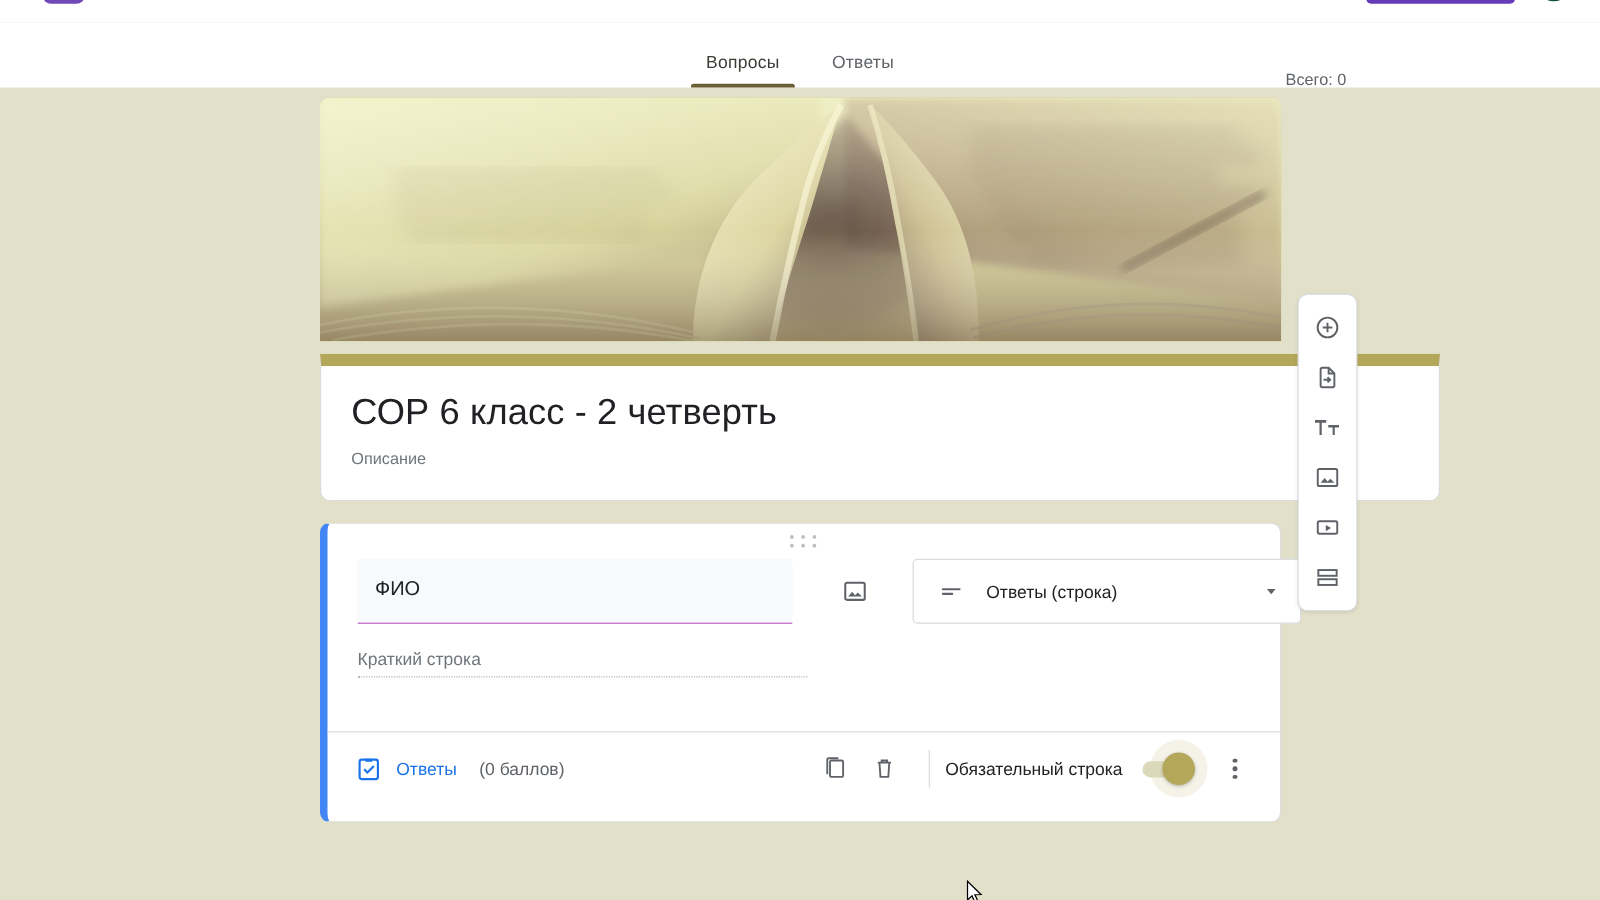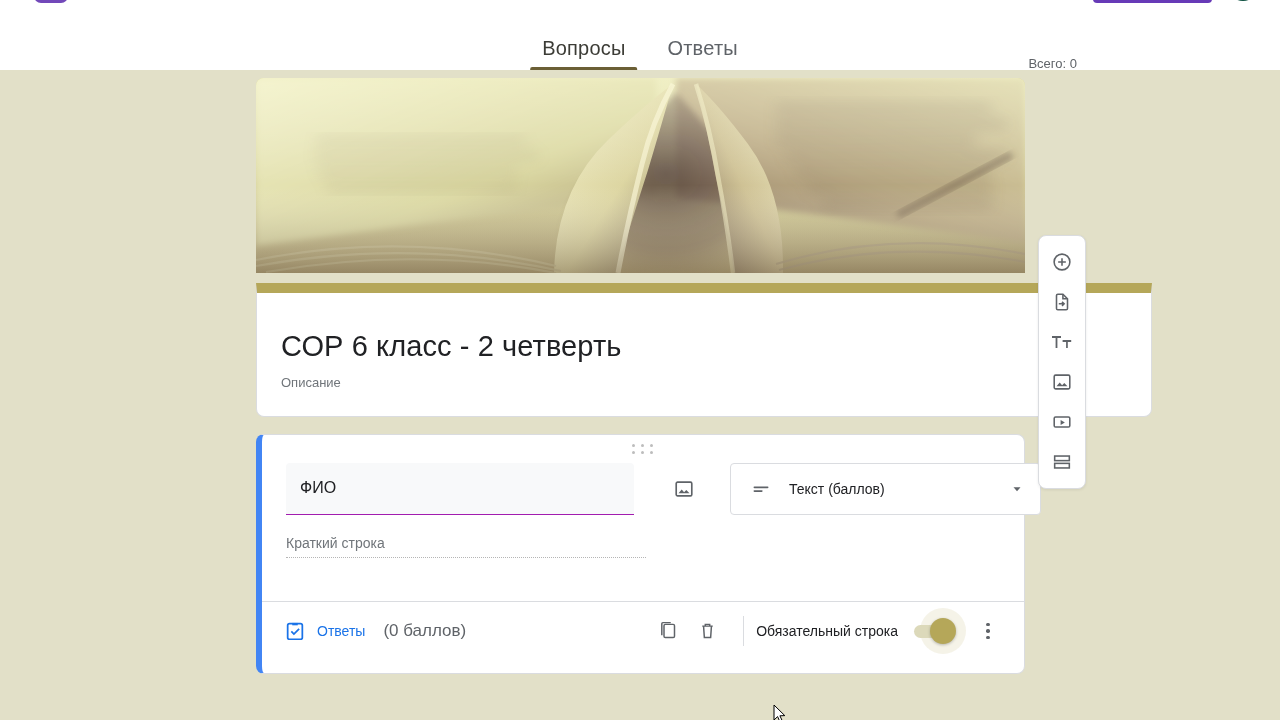--- a/index.html
+++ b/index.html
@@ -79,21 +79,21 @@
     top: 0;
     height: 52px;
     display: flex;
     align-items: flex-start;
     gap: 14px;
   }
   .tab {
     position: relative;
     padding: 9px 14px 0 14px;
     height: 52px;
-    font-size: 20px;
+    font-size: 14px;
     color: #5f6368;
     letter-spacing: .2px;
     background: none; border: none;
     font-family: inherit;
   }
   .tab.active { color: #3c3c36; }
   .tab.active::after {
     content: "";
     position: absolute;
     left: 2px; right: 2px; bottom: 0;
@@ -137,21 +137,21 @@
   
   .title-card {
     position: relative;
     width: 896px;
     background: #fff;
     border: 1px solid #dadce0;
     border-top: none;
     border-radius: 0 0 8px 8px;
     margin-top: 10px;
     border-top: 10px solid #b5a759;
-    padding: 22px 24px 26px 24px;
+    padding: 6px 24px 26px 24px;
   }
   .form-title {
     font-size: 29px;
     color: #202124;
     letter-spacing: .1px;
     padding-top: 14px;
     line-height: 1.2;
     white-space: nowrap;
   }
   .form-desc {
@@ -275,21 +275,21 @@
   .answers-btn {
     display: flex;
     align-items: center;
     gap: 11px;
     background: none; border: none;
     font-family: inherit;
     padding: 0 4px;
   }
   .answers-icon { width: 22px; height: 22px; color: #1a73e8; display:flex; }
   .answers-label { font-size: 14px; color: #1a73e8; }
-  .points-label { font-size: 17px; color: #5f6368; margin-left: 14px; }
+  .points-label { font-size: 14px; color: #5f6368; margin-left: 14px; }
   .footer-spacer { flex: 1 1 auto; }
   .footer-icon-btn {
     width: 40px; height: 40px;
     display: flex; align-items: center; justify-content: center;
     color: #5f6368;
     background: none; border: none;
   }
   .required-sep {
     width: 1px; height: 30px;
     background: #dadce0;
@@ -518,21 +518,21 @@
             </svg>
           </button>
 
           <div class="q-type-select">
             <span class="q-type-icon">
               <svg width="20" height="20" viewBox="0 0 24 24" fill="currentColor">
                 <rect x="3" y="9" width="18" height="2" rx="1"></rect>
                 <rect x="3" y="13.5" width="11" height="2" rx="1"></rect>
               </svg>
             </span>
-            <span class="q-type-label">Текст (баллов)</span>
+            <span class="q-type-label">Ответы (строка)</span>
             <span class="q-type-caret">
               <svg width="14" height="14" viewBox="0 0 24 24" fill="currentColor">
                 <path d="M6 9l6 7 6-7z"></path>
               </svg>
             </span>
           </div>
         </div>
 
         <div class="short-answer">Краткий строка</div>
 

